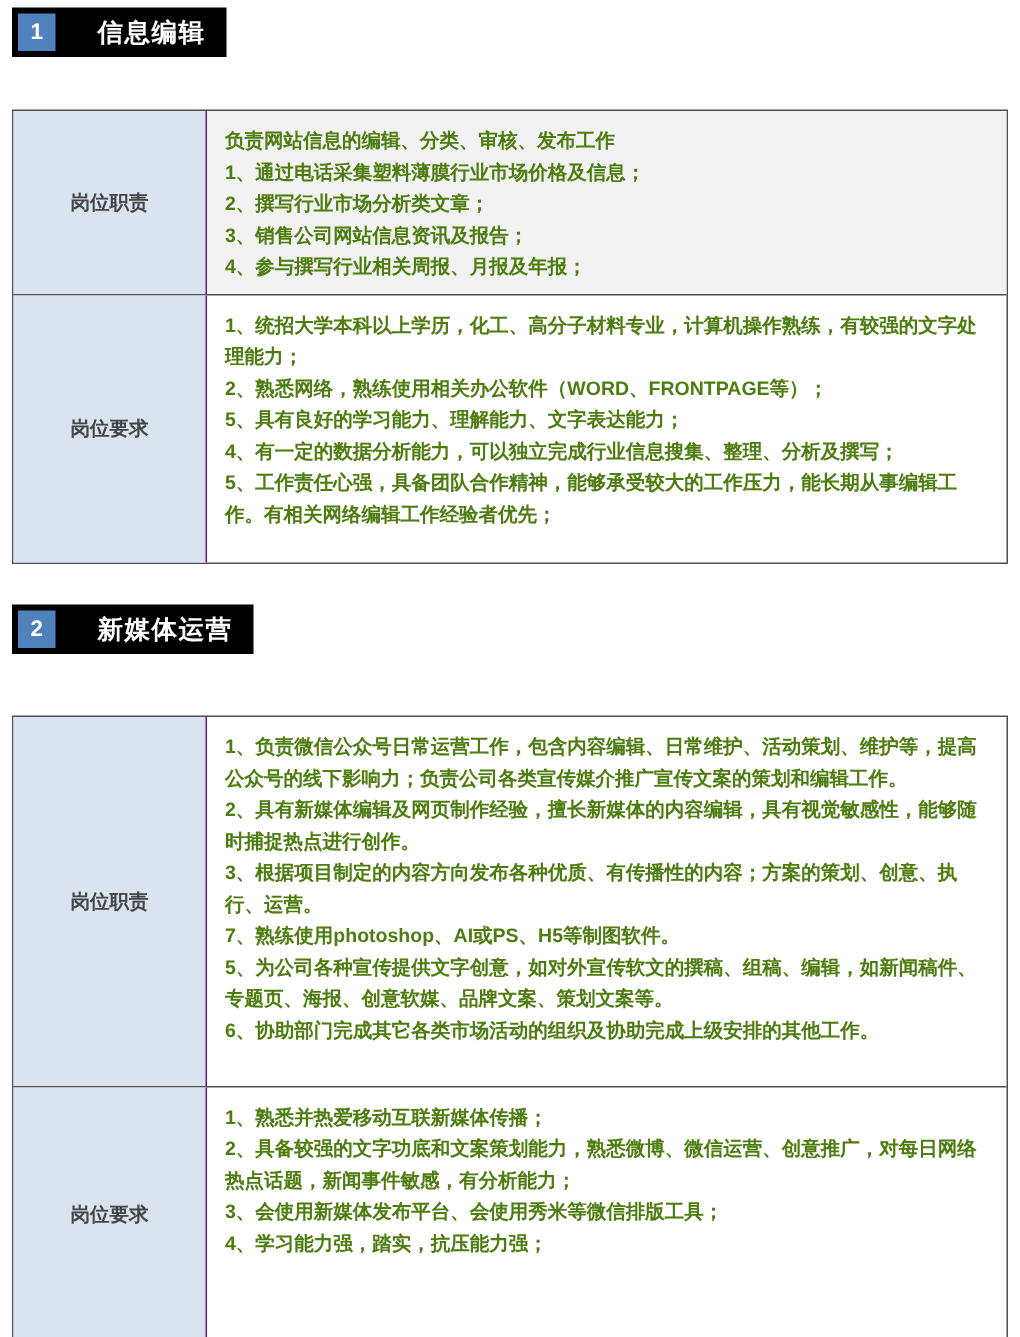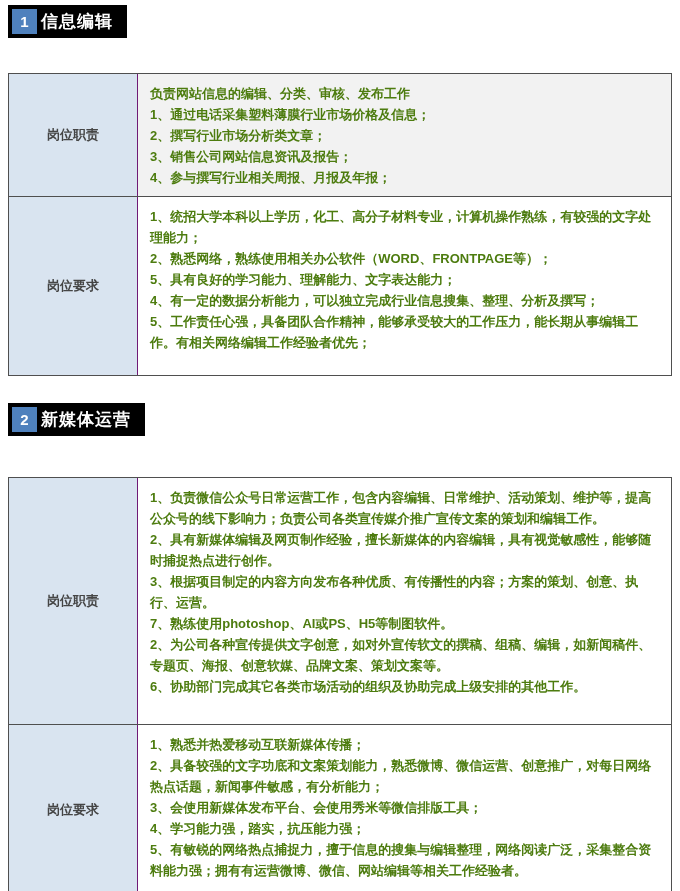--- a/index.html
+++ b/index.html
@@ -27,21 +27,21 @@
     font-weight: bold;
     display: flex;
     align-items: center;
     justify-content: center;
     flex: 0 0 auto;
   }
   .sec-header .sec-title {
     color: #ffffff;
     font-size: 17px;
     font-weight: bold;
-    margin-left: 4px;
+    margin-left: 28px;
     letter-spacing: 1px;
     white-space: nowrap;
   }
 
   
   .tbl {
     width: 664px;
     border: 1px solid #4f4f4f;
     margin-top: 35px;
   }
@@ -119,29 +119,28 @@
   </div>
 
   <div class="tbl tbl2">
     <div class="tbl-row t2r1">
       <div class="label-cell">岗位职责</div>
       <div class="content-cell">
           <div class="cell-line">1、负责微信公众号日常运营工作，包含内容编辑、日常维护、活动策划、维护等，提高公众号的线下影响力；负责公司各类宣传媒介推广宣传文案的策划和编辑工作。</div>
           <div class="cell-line">2、具有新媒体编辑及网页制作经验，擅长新媒体的内容编辑，具有视觉敏感性，能够随时捕捉热点进行创作。</div>
           <div class="cell-line">3、根据项目制定的内容方向发布各种优质、有传播性的内容；方案的策划、创意、执行、运营。</div>
           <div class="cell-line">7、熟练使用photoshop、AI或PS、H5等制图软件。</div>
-          <div class="cell-line">2、为公司各种宣传提供文字创意，如对外宣传软文的撰稿、组稿、编辑，如新闻稿件、专题页、海报、创意软媒、品牌文案、策划文案等。</div>
+          <div class="cell-line">5、为公司各种宣传提供文字创意，如对外宣传软文的撰稿、组稿、编辑，如新闻稿件、专题页、海报、创意软媒、品牌文案、策划文案等。</div>
           <div class="cell-line">6、协助部门完成其它各类市场活动的组织及协助完成上级安排的其他工作。</div>
         </div>
     </div>
     <div class="tbl-row t2r2">
       <div class="label-cell">岗位要求</div>
       <div class="content-cell">
           <div class="cell-line">1、熟悉并热爱移动互联新媒体传播；</div>
           <div class="cell-line">2、具备较强的文字功底和文案策划能力，熟悉微博、微信运营、创意推广，对每日网络热点话题，新闻事件敏感，有分析能力；</div>
           <div class="cell-line">3、会使用新媒体发布平台、会使用秀米等微信排版工具；</div>
           <div class="cell-line">4、学习能力强，踏实，抗压能力强；</div>
-          <div class="cell-line">5、有敏锐的网络热点捕捉力，擅于信息的搜集与编辑整理，网络阅读广泛，采集整合资料能力强；拥有有运营微博、微信、网站编辑等相关工作经验者。</div>
         </div>
     </div>
   </div>
 
 </div>
 
 </body></html>

